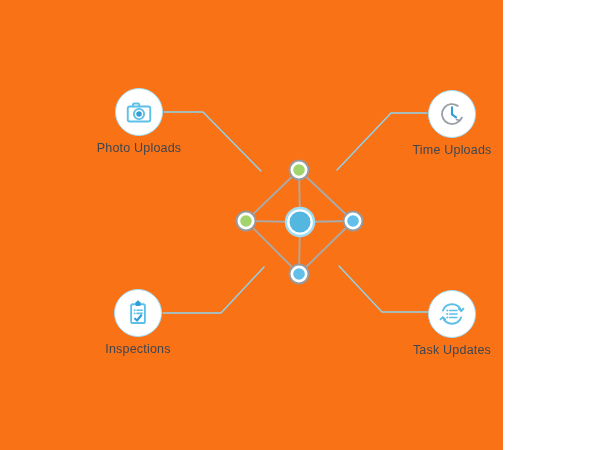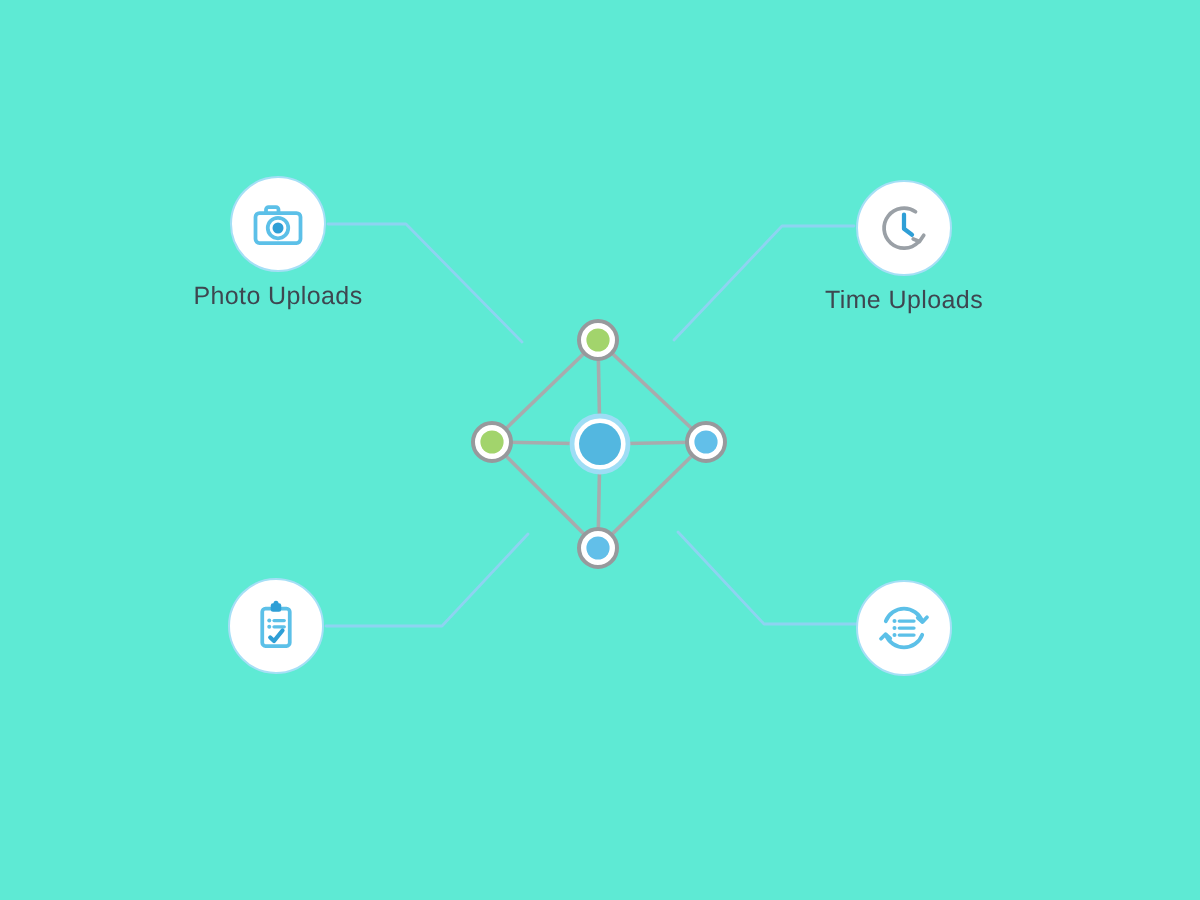--- a/index.html
+++ b/index.html
@@ -1,17 +1,17 @@
 <!DOCTYPE html>
 <html style="--connector: #8ed3f1; --circle-border: #a5dff6; --icon-blue: #5cc0e8; --icon-blue-dark: #2f9fd6; --arc-gray: #9aa0a6; --gray-line: #a8abad; --ring-gray: #97999c; --center-ring: #9eddf5; --text-color: #3e4650;"><head>
 <meta charset="utf-8">
 <style>
   html,body{margin:0;padding:0;background:#fff;}
   .canvas{
-    position:relative;width:600px;height:450px;background:#5eead4;
+    position:relative;width:503px;height:450px;background:#f97316;
     font-family:"Liberation Sans",sans-serif;overflow:hidden;
   }
   svg.diagram{position:absolute;left:0;top:0;}
   .connector{fill:none;stroke:var(--connector);stroke-width:1.4;stroke-linejoin:round;stroke-linecap:round;}
   .net-edge{stroke:var(--gray-line);stroke-width:1.8;}
   .net-ring{fill:#ffffff;stroke:var(--ring-gray);stroke-width:2;}
   .center-ring{fill:#ffffff;stroke:var(--center-ring);stroke-width:2.4;}
   .feature-circle{
     position:absolute;width:48px;height:48px;border-radius:50%;
     border:1.5px solid var(--circle-border);box-sizing:border-box;
@@ -107,29 +107,31 @@
       <rect class="ic-blue" x="6.5" y="5" width="11" height="15" rx="1.3"></rect>
       <rect class="ic-fill-dark" x="9.9" y="2.9" width="4.2" height="3.4" rx="0.9"></rect>
       <circle class="ic-fill-dark" cx="12" cy="2.9" r="1"></circle>
       <circle class="ic-fill-blue" cx="9.3" cy="9.8" r="0.8"></circle>
       <path class="ic-blue-thin" d="M11.2 9.8 H15.3"></path>
       <circle class="ic-fill-blue" cx="9.3" cy="12.3" r="0.8"></circle>
       <path class="ic-blue-thin" d="M11.2 12.3 H15.3"></path>
       <path class="ic-dark" d="M9.7 16.6 L11.2 18 L14.6 13.8"></path>
     </svg>
   </div>
+  <div class="feature-label pos-bl-label">Inspections</div>
 
   <div class="feature-circle pos-br-circle">
     <svg width="30" height="30" viewBox="0 0 24 24">
       <circle class="ic-fill-blue" cx="8.2" cy="9.2" r="0.8"></circle>
       <path class="ic-blue-thin" d="M10.1 9.2 H16"></path>
       <circle class="ic-fill-blue" cx="8.2" cy="12" r="0.8"></circle>
       <path class="ic-blue-thin" d="M10.1 12 H16"></path>
       <circle class="ic-fill-blue" cx="8.2" cy="14.8" r="0.8"></circle>
       <path class="ic-blue-thin" d="M10.1 14.8 H16"></path>
       <path class="ic-blue" d="M4.7 9.3 A7.8 7.8 0 0 1 19.3 9.3"></path>
       <polyline class="ic-blue" points="21.2,7.7 19.4,9.6 17.5,7.9"></polyline>
       <path class="ic-blue" d="M19.3 14.7 A7.8 7.8 0 0 1 4.7 14.7"></path>
       <polyline class="ic-blue" points="2.8,16.3 4.6,14.5 6.5,16.2"></polyline>
     </svg>
   </div>
+  <div class="feature-label pos-br-label">Task Updates</div>
 
 </div>
 
 </body></html>

